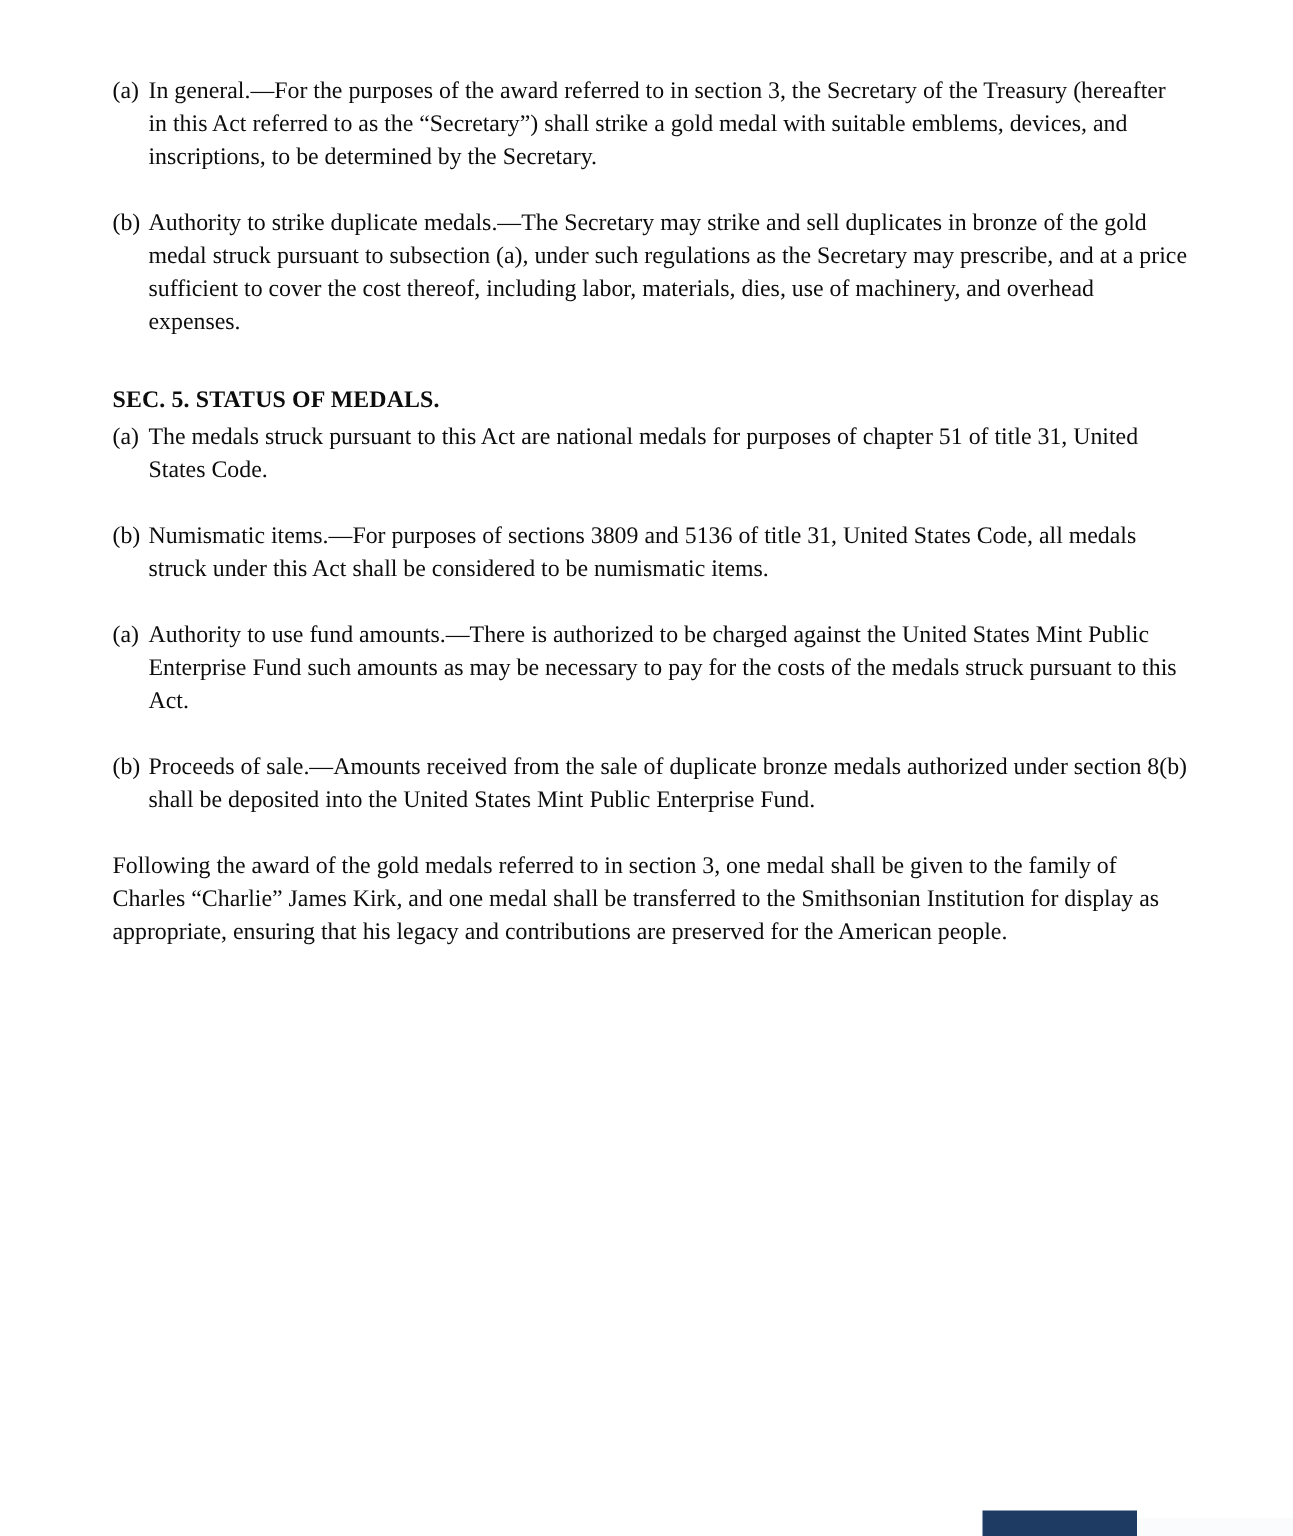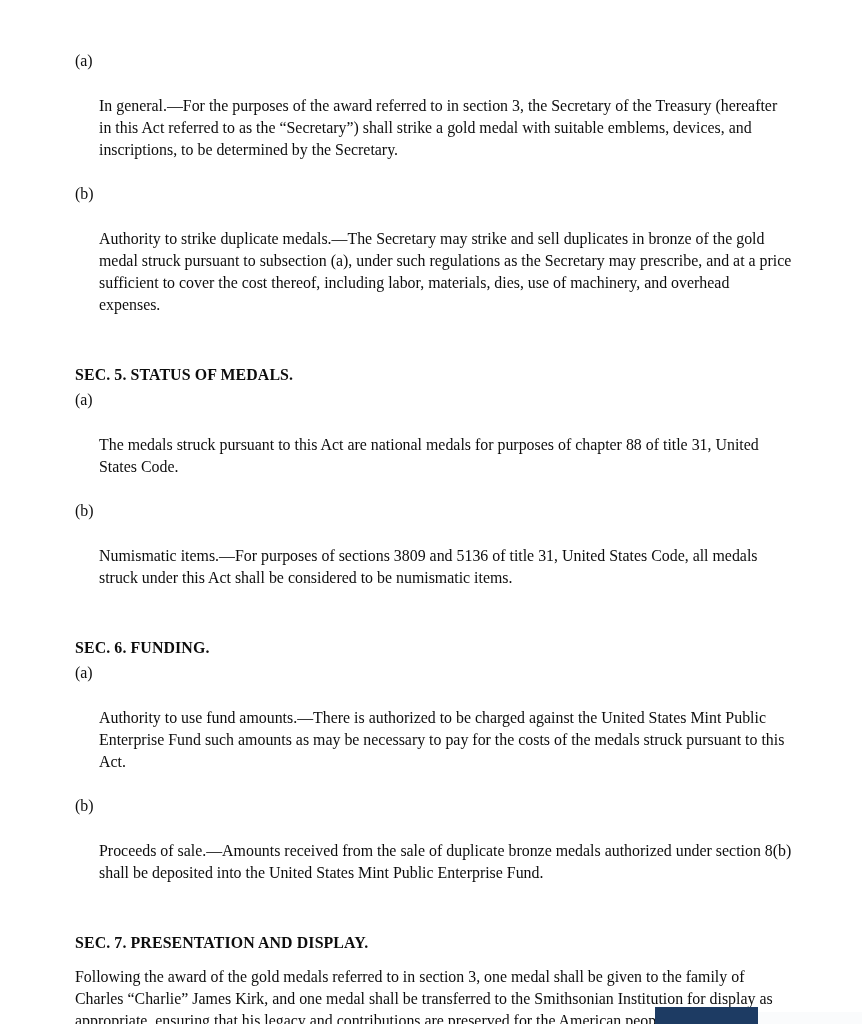--- a/index.html
+++ b/index.html
@@ -20,35 +20,34 @@
     width: 862px;
     height: 1024px;
     padding: 50px 69px 0 75px;
     font-size: 15.9px;
     line-height: 22px;
   }
   .block { margin-top: 22px; }
   .block:first-child { margin-top: 0; }
   .heading {
     font-weight: bold;
-    margin-top: 48px;
+    margin-top: 30px;
     letter-spacing: 0.1px;
   }
   .heading + .item { margin-top: 3px; }
   .heading + .para { margin-top: 12px; }
   .item {
     display: flex;
     align-items: flex-start;
   }
   .item .label {
     flex: 0 0 24px;
   }
   .item .text {
     flex: 1 1 auto;
-    margin-top: 45px;
   }
   .para { }
   .edge-strip {
     position: absolute;
     left: 657px;
     top: 1012px;
     width: 205px;
     height: 12px;
   }
   .corner-box {
@@ -71,40 +70,38 @@
 
   <div class="block item">
     <span class="label">(b)</span>
     <span class="text">Authority to strike duplicate medals.—The Secretary may strike and sell duplicates in bronze of the gold medal struck pursuant to subsection (a), under such regulations as the Secretary may prescribe, and at a price sufficient to cover the cost thereof, including labor, materials, dies, use of machinery, and overhead expenses.</span>
   </div>
 
   <div class="block heading">SEC. 5. STATUS OF MEDALS.</div>
 
   <div class="block item">
     <span class="label">(a)</span>
-    <span class="text">The medals struck pursuant to this Act are national medals for purposes of chapter 88 of title 31, United States Code.</span>
+    <span class="text">The medals struck pursuant to this Act are national medals for purposes of chapter 51 of title 31, United States Code.</span>
   </div>
 
   <div class="block item">
     <span class="label">(b)</span>
     <span class="text">Numismatic items.—For purposes of sections 3809 and 5136 of title 31, United States Code, all medals struck under this Act shall be considered to be numismatic items.</span>
   </div>
 
-  <div class="block heading">SEC. 6. FUNDING.</div>
 
   <div class="block item">
     <span class="label">(a)</span>
     <span class="text">Authority to use fund amounts.—There is authorized to be charged against the United States Mint Public Enterprise Fund such amounts as may be necessary to pay for the costs of the medals struck pursuant to this Act.</span>
   </div>
 
   <div class="block item">
     <span class="label">(b)</span>
     <span class="text">Proceeds of sale.—Amounts received from the sale of duplicate bronze medals authorized under section 8(b) shall be deposited into the United States Mint Public Enterprise Fund.</span>
   </div>
 
-  <div class="block heading">SEC. 7. PRESENTATION AND DISPLAY.</div>
 
   <div class="block para">Following the award of the gold medals referred to in section 3, one medal shall be given to the family of Charles “Charlie” James Kirk, and one medal shall be transferred to the Smithsonian Institution for display as appropriate, ensuring that his legacy and contributions are preserved for the American people.</div>
 
 </div>
 
 <div class="edge-strip" style="background: rgb(250, 251, 252);"></div>
 <div class="corner-box" style="background: rgb(29, 59, 99);"></div>
 
 </body></html>

